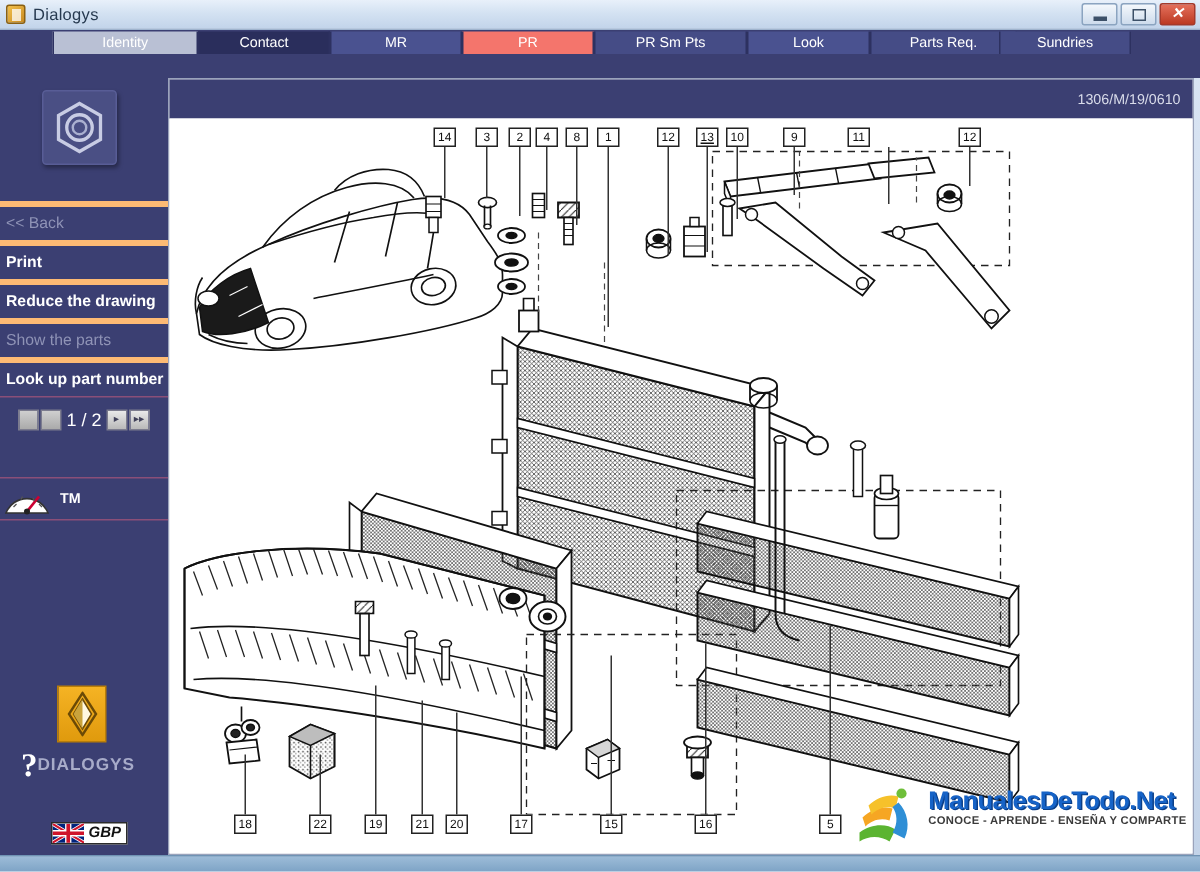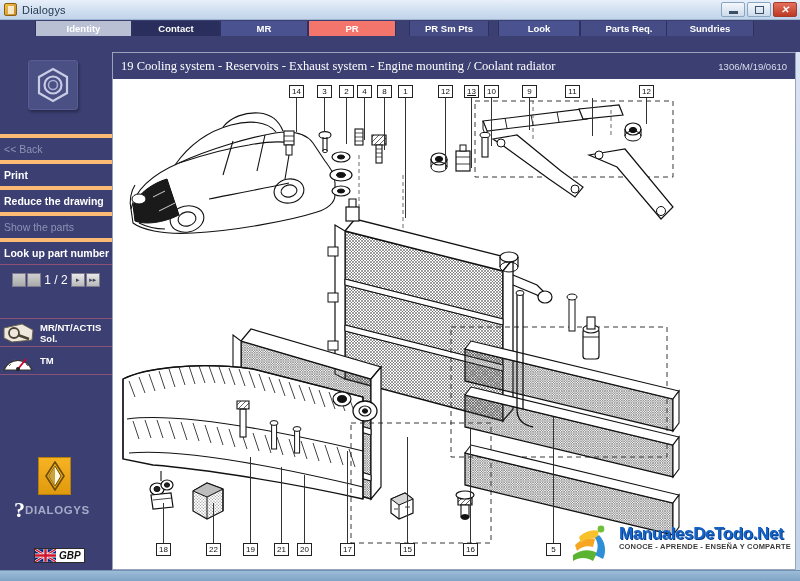--- a/index.html
+++ b/index.html
@@ -57,21 +57,21 @@
   
   .tabstrip {
     position: absolute; left: 0; top: 20px; width: 800px; height: 32px;
     background: #3b3f72;
   }
   .tabrow { position: absolute; left: 0; width: 800px; height: 15px; display: flex; }
   .tabrow.r1 { top: 1px; }
   .tabrow.r2 { top: 17px; }
   .tab {
     height: 15px; display: flex; align-items: center; justify-content: center;
-    font-size: 9.5px; font-weight: bold; color: #ffffff;
+    font-size: 9.5px; font-weight: normal; color: #ffffff;
     border-left: 1px solid #2d3160; border-right: 1px solid #2d3160;
     white-space: nowrap; overflow: hidden;
   }
   .tab.spacer { background: transparent; border: 0; color: transparent; }
   .tab.t-ident  { background: #b9c0d4; color: #ffffff; }
   .tab.t-admin  { background: #b3aed2; color: #ffffff; }
   .tab.t-dark   { background: #2a2e5c; }
   .tab.t-blue   { background: #4a5290; }
   .tab.t-active { background: #f4756c; color: #ffffff; }
   .tab.t-mid    { background: #454c86; }
@@ -234,21 +234,21 @@
         </div>
     </div>
   </div>
 
   <div class="tabstrip">
     <div class="tabrow r1" id="tabrow1" style="position: relative;">
         <div class="tab t-ident" style="position: absolute; left: 35px; width: 97px;">Identity</div>
         <div class="tab t-dark" style="position: absolute; left: 132px; width: 88px;">Contact</div>
         <div class="tab t-blue" style="position: absolute; left: 220px; width: 88px;">MR</div>
         <div class="tab t-active" style="position: absolute; left: 308px; width: 88px;">PR</div>
-        <div class="tab t-mid" style="position: absolute; left: 409px; width: 80px;">PR Sm Pts</div>
+        <div class="tab t-mid" style="position: absolute; left: 396px; width: 102px;">PR Sm Pts</div>
         <div class="tab t-blue" style="position: absolute; left: 498px; width: 82px;">Look</div>
         <div class="tab t-mid" style="position: absolute; left: 580px; width: 98px;">Parts Req.</div>
         <div class="tab t-mid" style="position: absolute; left: 666px; width: 88px;">Sundries</div>
       </div>
     <div class="tabrow r2" id="tabrow2" style="position: relative;">
         <div class="tab t-admin" style="position: absolute; left: 35px; width: 97px;">Admin. scr.</div>
         <div class="tab t-dark" style="position: absolute; left: 132px; width: 88px;">Actis sol.</div>
         <div class="tab t-blue" style="position: absolute; left: 220px; width: 88px;">NT</div>
         <div class="tab t-blue" style="position: absolute; left: 308px; width: 88px;">TM</div>
         <div class="tab t-mid" style="position: absolute; left: 396px; width: 102px;">Engine Parts</div>
@@ -277,28 +277,20 @@
         <div class="sb-pager">
           <div class="pg-btn off"></div>
           <div class="pg-btn off"></div>
           <span class="pg-label">1 / 2</span>
           <div class="pg-btn">▸</div>
           <div class="pg-btn">▸▸</div>
         </div>
         <div style="height: 24px;"></div>
         <div class="sb-tool">
           <span class="tool-ico"><svg width="34" height="22" viewBox="0 0 34 22">
-              <polygon points="2,6 20,2 31,8 30,18 10,20 2,16" fill="#efe9dd" stroke="#6b6250" stroke-width="1"></polygon>
-              <circle cx="12" cy="11" r="5" fill="none" stroke="#4a4336" stroke-width="1.8"></circle>
-              <path d="M16,13 L27,17" stroke="#4a4336" stroke-width="2.4"></path>
-            </svg></span>
-          <span>MR/NT/ACTIS Sol.</span>
-        </div>
-        <div class="sb-tool">
-          <span class="tool-ico"><svg width="34" height="22" viewBox="0 0 34 22">
               <path d="M2,20 A15,15 0 0 1 30,20 Z" fill="#ffffff" stroke="#333" stroke-width="1.1"></path>
               <path d="M16,19 L24,9" stroke="#c03" stroke-width="1.8"></path>
               <circle cx="16" cy="19" r="2" fill="#222"></circle>
               <path d="M7,16 L9,14 M12,11 L13,9 M20,10 L21,12 M24,14 L26,16" stroke="#555" stroke-width="0.9"></path>
             </svg></span>
           <span>TM</span>
         </div>
         <div class="sb-sep-bottom"></div>
       </div>
 
@@ -324,21 +316,20 @@
       <path d="M0,0 L60,36 M60,0 L0,36" stroke="#cf142b" stroke-width="4"></path>
       <path d="M30,0 V36 M0,18 H60" stroke="#fff" stroke-width="12"></path>
       <path d="M30,0 V36 M0,18 H60" stroke="#cf142b" stroke-width="7"></path>
     </svg>
     <span class="lang-txt">GBP</span>
   </div>
 
   <div class="doc">
 
     <div class="doc-header">
-      <div class="doc-title">19 Cooling system - Reservoirs - Exhaust system - Engine mounting / Coolant radiator</div>
       <div class="doc-ref">1306/M/19/0610</div>
     </div>
 
     <div class="doc-body">
 
       <svg class="drawing" viewBox="0 0 682 490">
         <defs>
           <pattern id="mesh" width="3" height="3" patternUnits="userSpaceOnUse">
             <path d="M0,0 L3,3 M3,0 L0,3" stroke="#3a3a3a" stroke-width="0.5"></path>
           </pattern>

